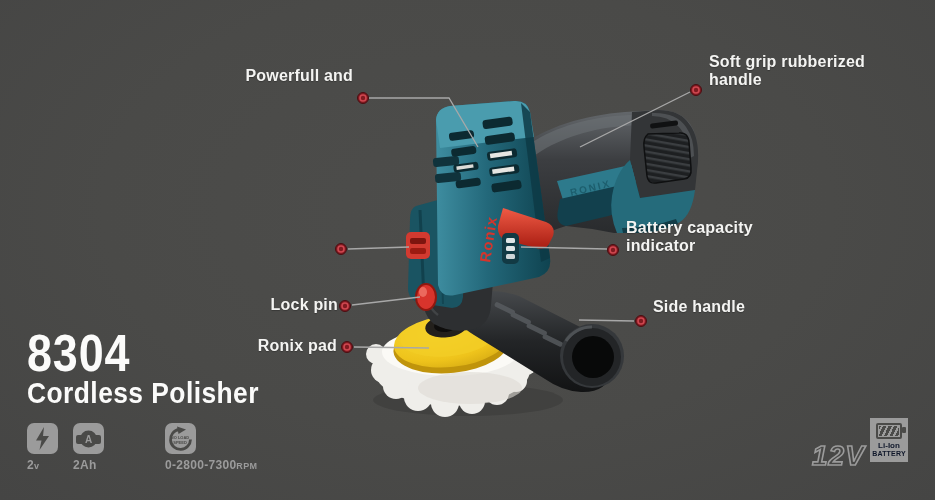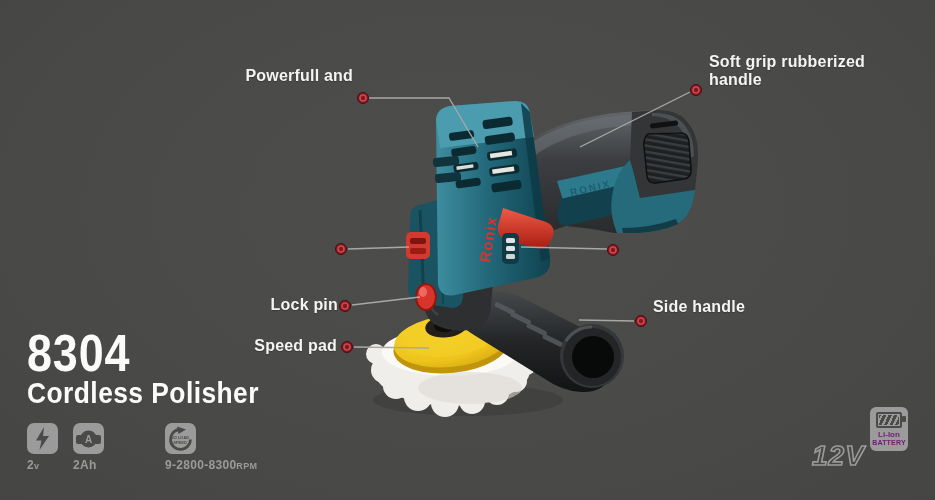--- a/index.html
+++ b/index.html
@@ -31,22 +31,22 @@
     margin-top:4px;font-size:12px;font-weight:bold;color:#9b9b9b;
     letter-spacing:.3px;white-space:nowrap;
   }
   .spec .lbl .unit{font-size:9px;}
   .voltage-big{
     position:absolute;left:812px;top:442px;font-size:28px;font-weight:900;
     font-style:italic;letter-spacing:1px;color:rgba(74,74,72,0);
     -webkit-text-stroke:1.6px #9b9b9b;line-height:1;
   }
   .batt-badge{
-    position:absolute;left:870px;top:407px;width:38px;height:44px;
-    background:#9b9b9b;border-radius:6px;text-align:center;color:#701a75;
+    position:absolute;left:870px;top:418px;width:38px;height:44px;
+    background:#9b9b9b;border-radius:0;text-align:center;color:#0f172a;
   }
   .batt-icon{
     width:20px;height:10px;border:2px solid #4a4a48;border-radius:2px;
     margin:5px auto 2px;position:relative;
     background:repeating-linear-gradient(115deg,#4a4a48 0 3px,#9b9b9b 3px 5px);
     background-clip:content-box;padding:1px;
   }
   .batt-icon:after{
     content:'';position:absolute;right:-6px;top:2px;width:4px;height:6px;
     background:#4a4a48;border-radius:1px;
@@ -263,28 +263,32 @@
     </g>
   </svg>
 
   <div class="callout r" style="top:67px;right:582px">
     <div>Powerfull and</div>
   </div>
   <div class="callout" style="top:53px;left:709px">
     <div>Soft grip rubberized</div>
     <div>handle</div>
   </div>
+  <div class="callout" style="top:219px;left:626px">
+    <div>Battery capacity</div>
+    <div>indicator</div>
+  </div>
   <div class="callout r" style="top:296px;right:597px">
     <div>Lock pin</div>
   </div>
   <div class="callout" style="top:298px;left:653px">
     <div>Side handle</div>
   </div>
   <div class="callout r" style="top:337px;right:598px">
-    <div>Speed pad</div>
+    <div>Ronix pad</div>
   </div>
 
   <div class="model">8304</div>
   <div class="pname">Cordless Polisher</div>
 
   <div class="spec" style="left:27px">
     <svg class="tile" viewBox="0 0 31 31">
       <rect width="31" height="31" rx="7" fill="#9b9b9b"></rect>
       <path d="M 17,4 L 9,17.5 L 14.5,17.5 L 12.5,27 L 22,13 L 16,13 Z" fill="#4a4a48"></path>
     </svg>
@@ -300,21 +304,21 @@
     <div class="lbl"><span>2</span><span>Ah</span></div>
   </div>
   <div class="spec" style="left:165px">
     <svg class="tile" viewBox="0 0 31 31">
       <rect width="31" height="31" rx="7" fill="#9b9b9b"></rect>
       <path d="M 14,6.5 A 10,10 0 1 0 25.5,16.5" stroke="#4a4a48" stroke-width="2.8" fill="none"></path>
       <path d="M 12,3.5 L 21,6.5 L 13.5,11 Z" fill="#4a4a48"></path>
       <text x="15" y="15.5" text-anchor="middle" font-family="Liberation Sans, sans-serif" font-size="4" font-weight="bold" fill="#4a4a48">NO LOAD</text>
       <text x="15" y="20.5" text-anchor="middle" font-family="Liberation Sans, sans-serif" font-size="4" font-weight="bold" fill="#4a4a48">SPEED</text>
     </svg>
-    <div class="lbl"><span>9-2800-8300</span><span class="unit">RPM</span></div>
+    <div class="lbl"><span>0-2800-7300</span><span class="unit">RPM</span></div>
   </div>
 
   <div class="voltage-big">12V</div>
   <div class="batt-badge">
     <div class="batt-icon"></div>
     <div class="batt-t1">Li-Ion</div>
     <div class="batt-t2">BATTERY</div>
   </div>
 
 </div>

